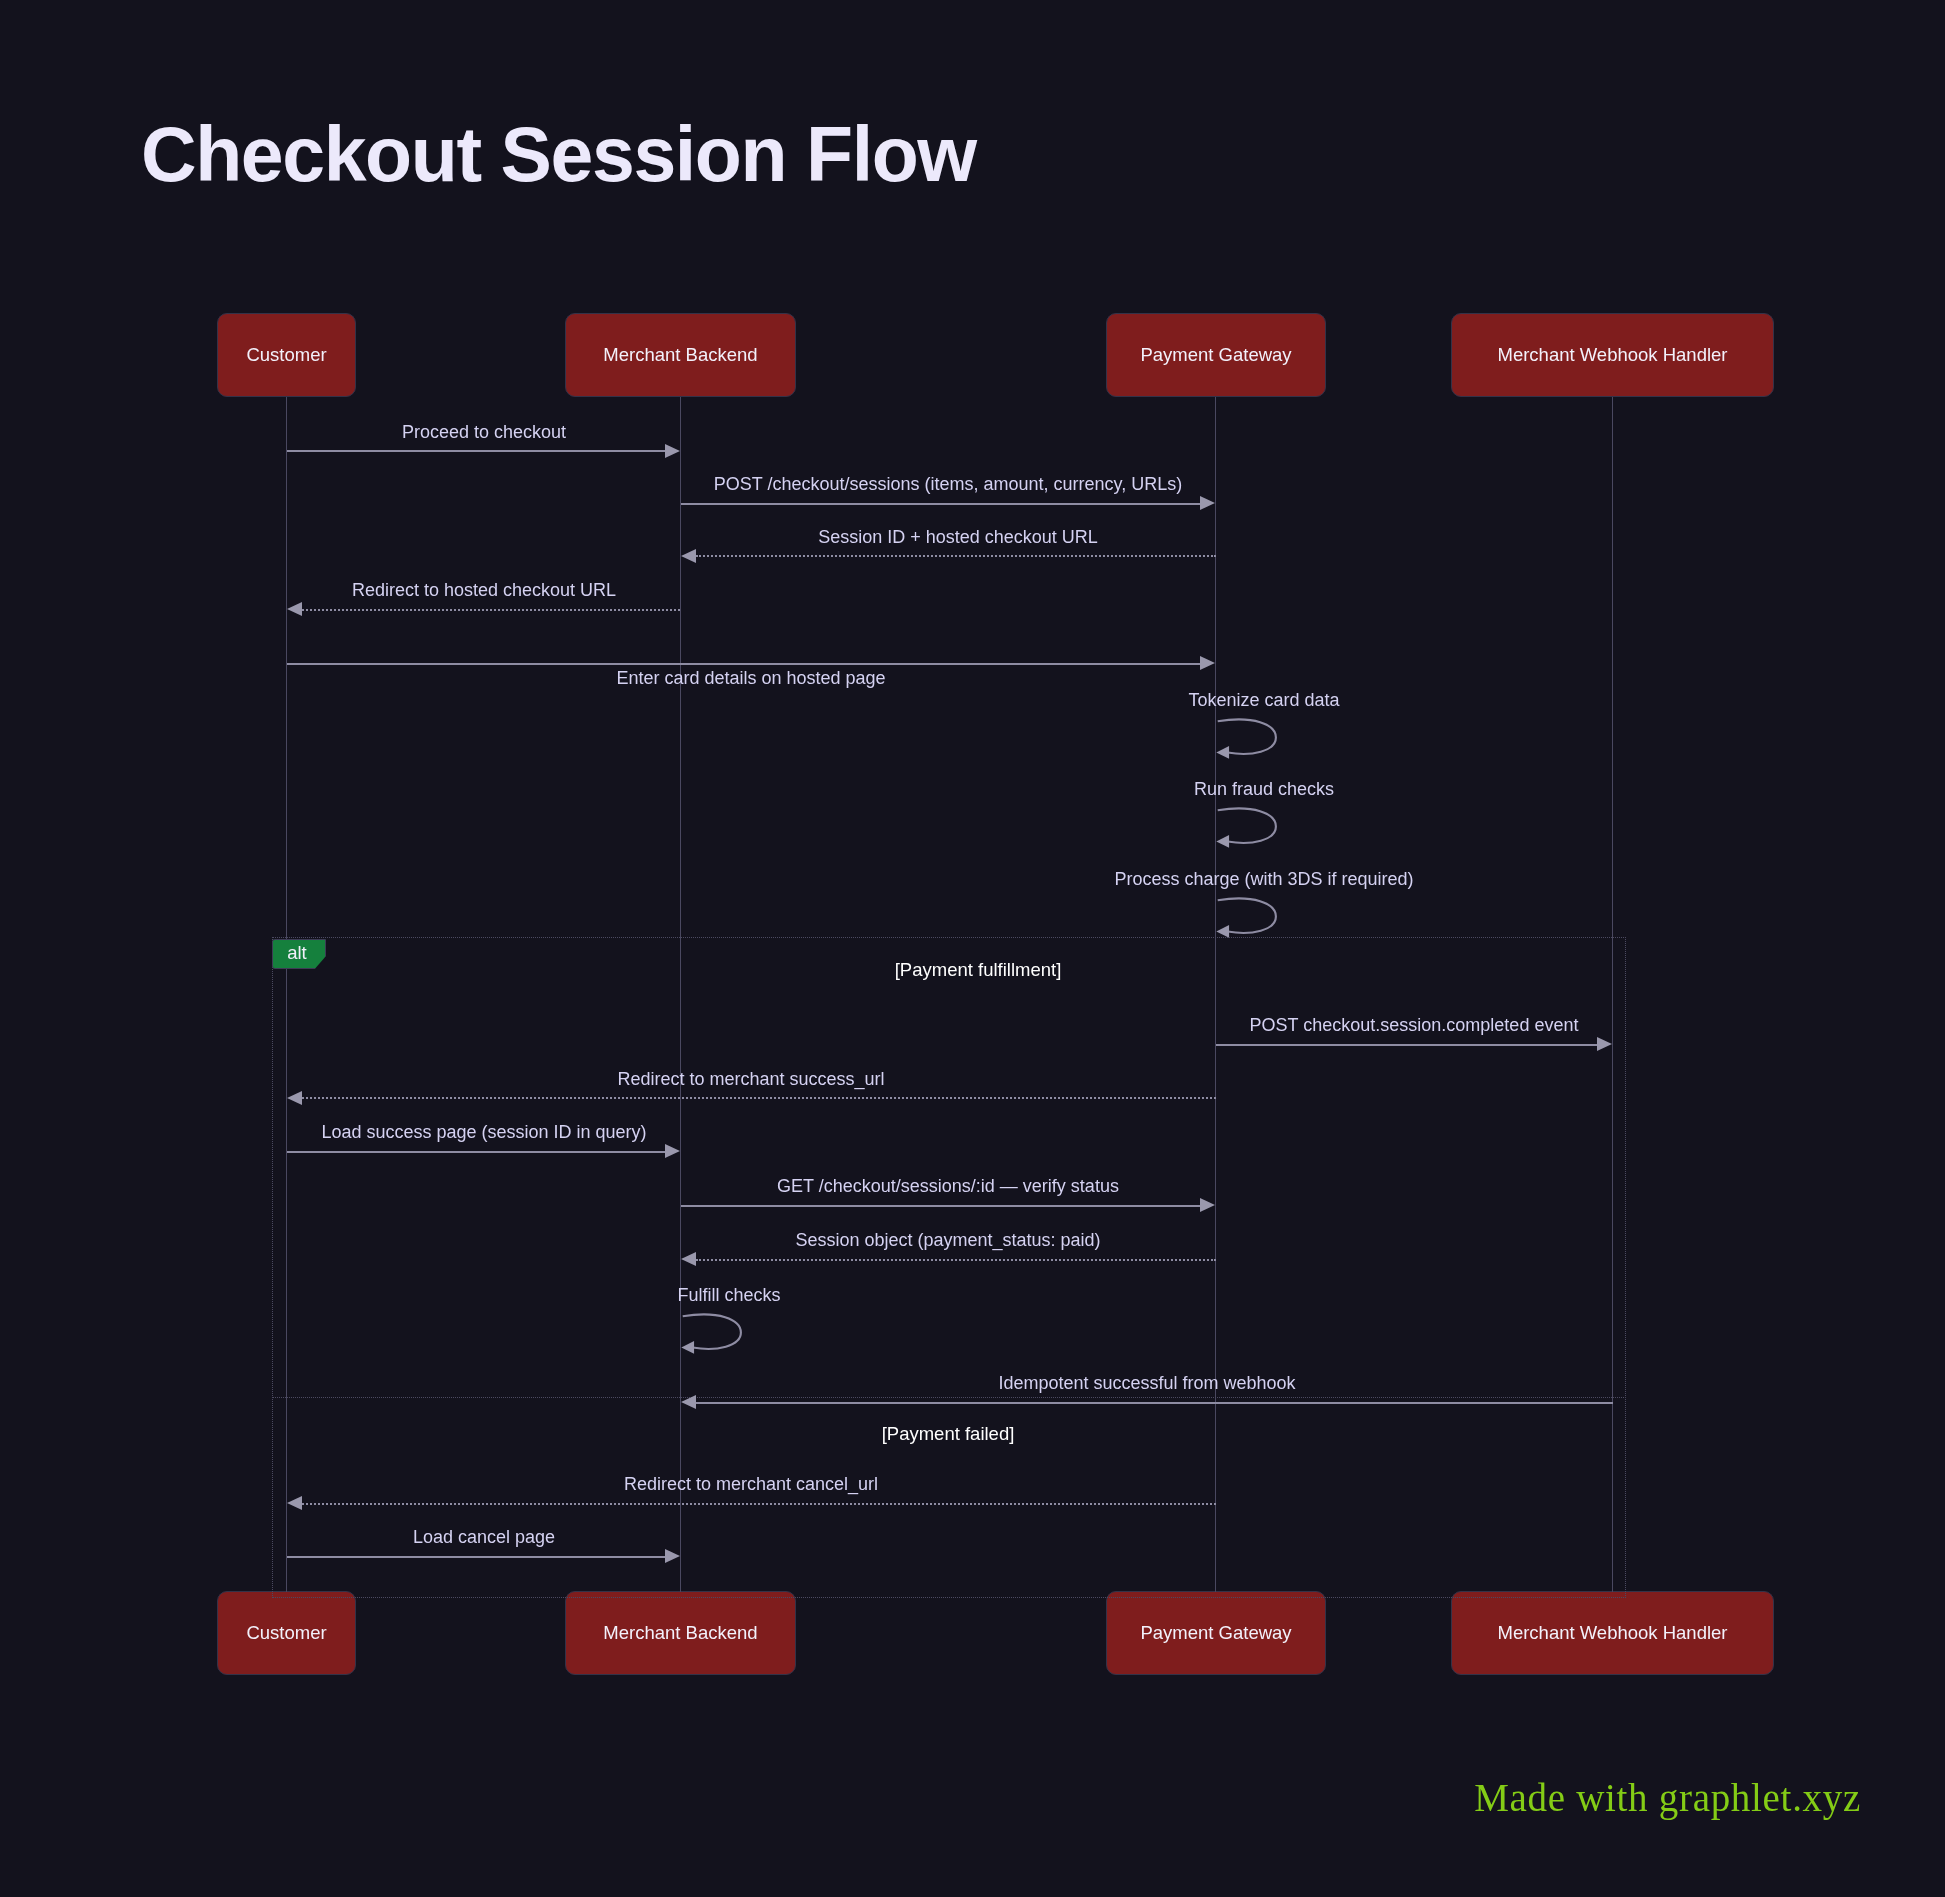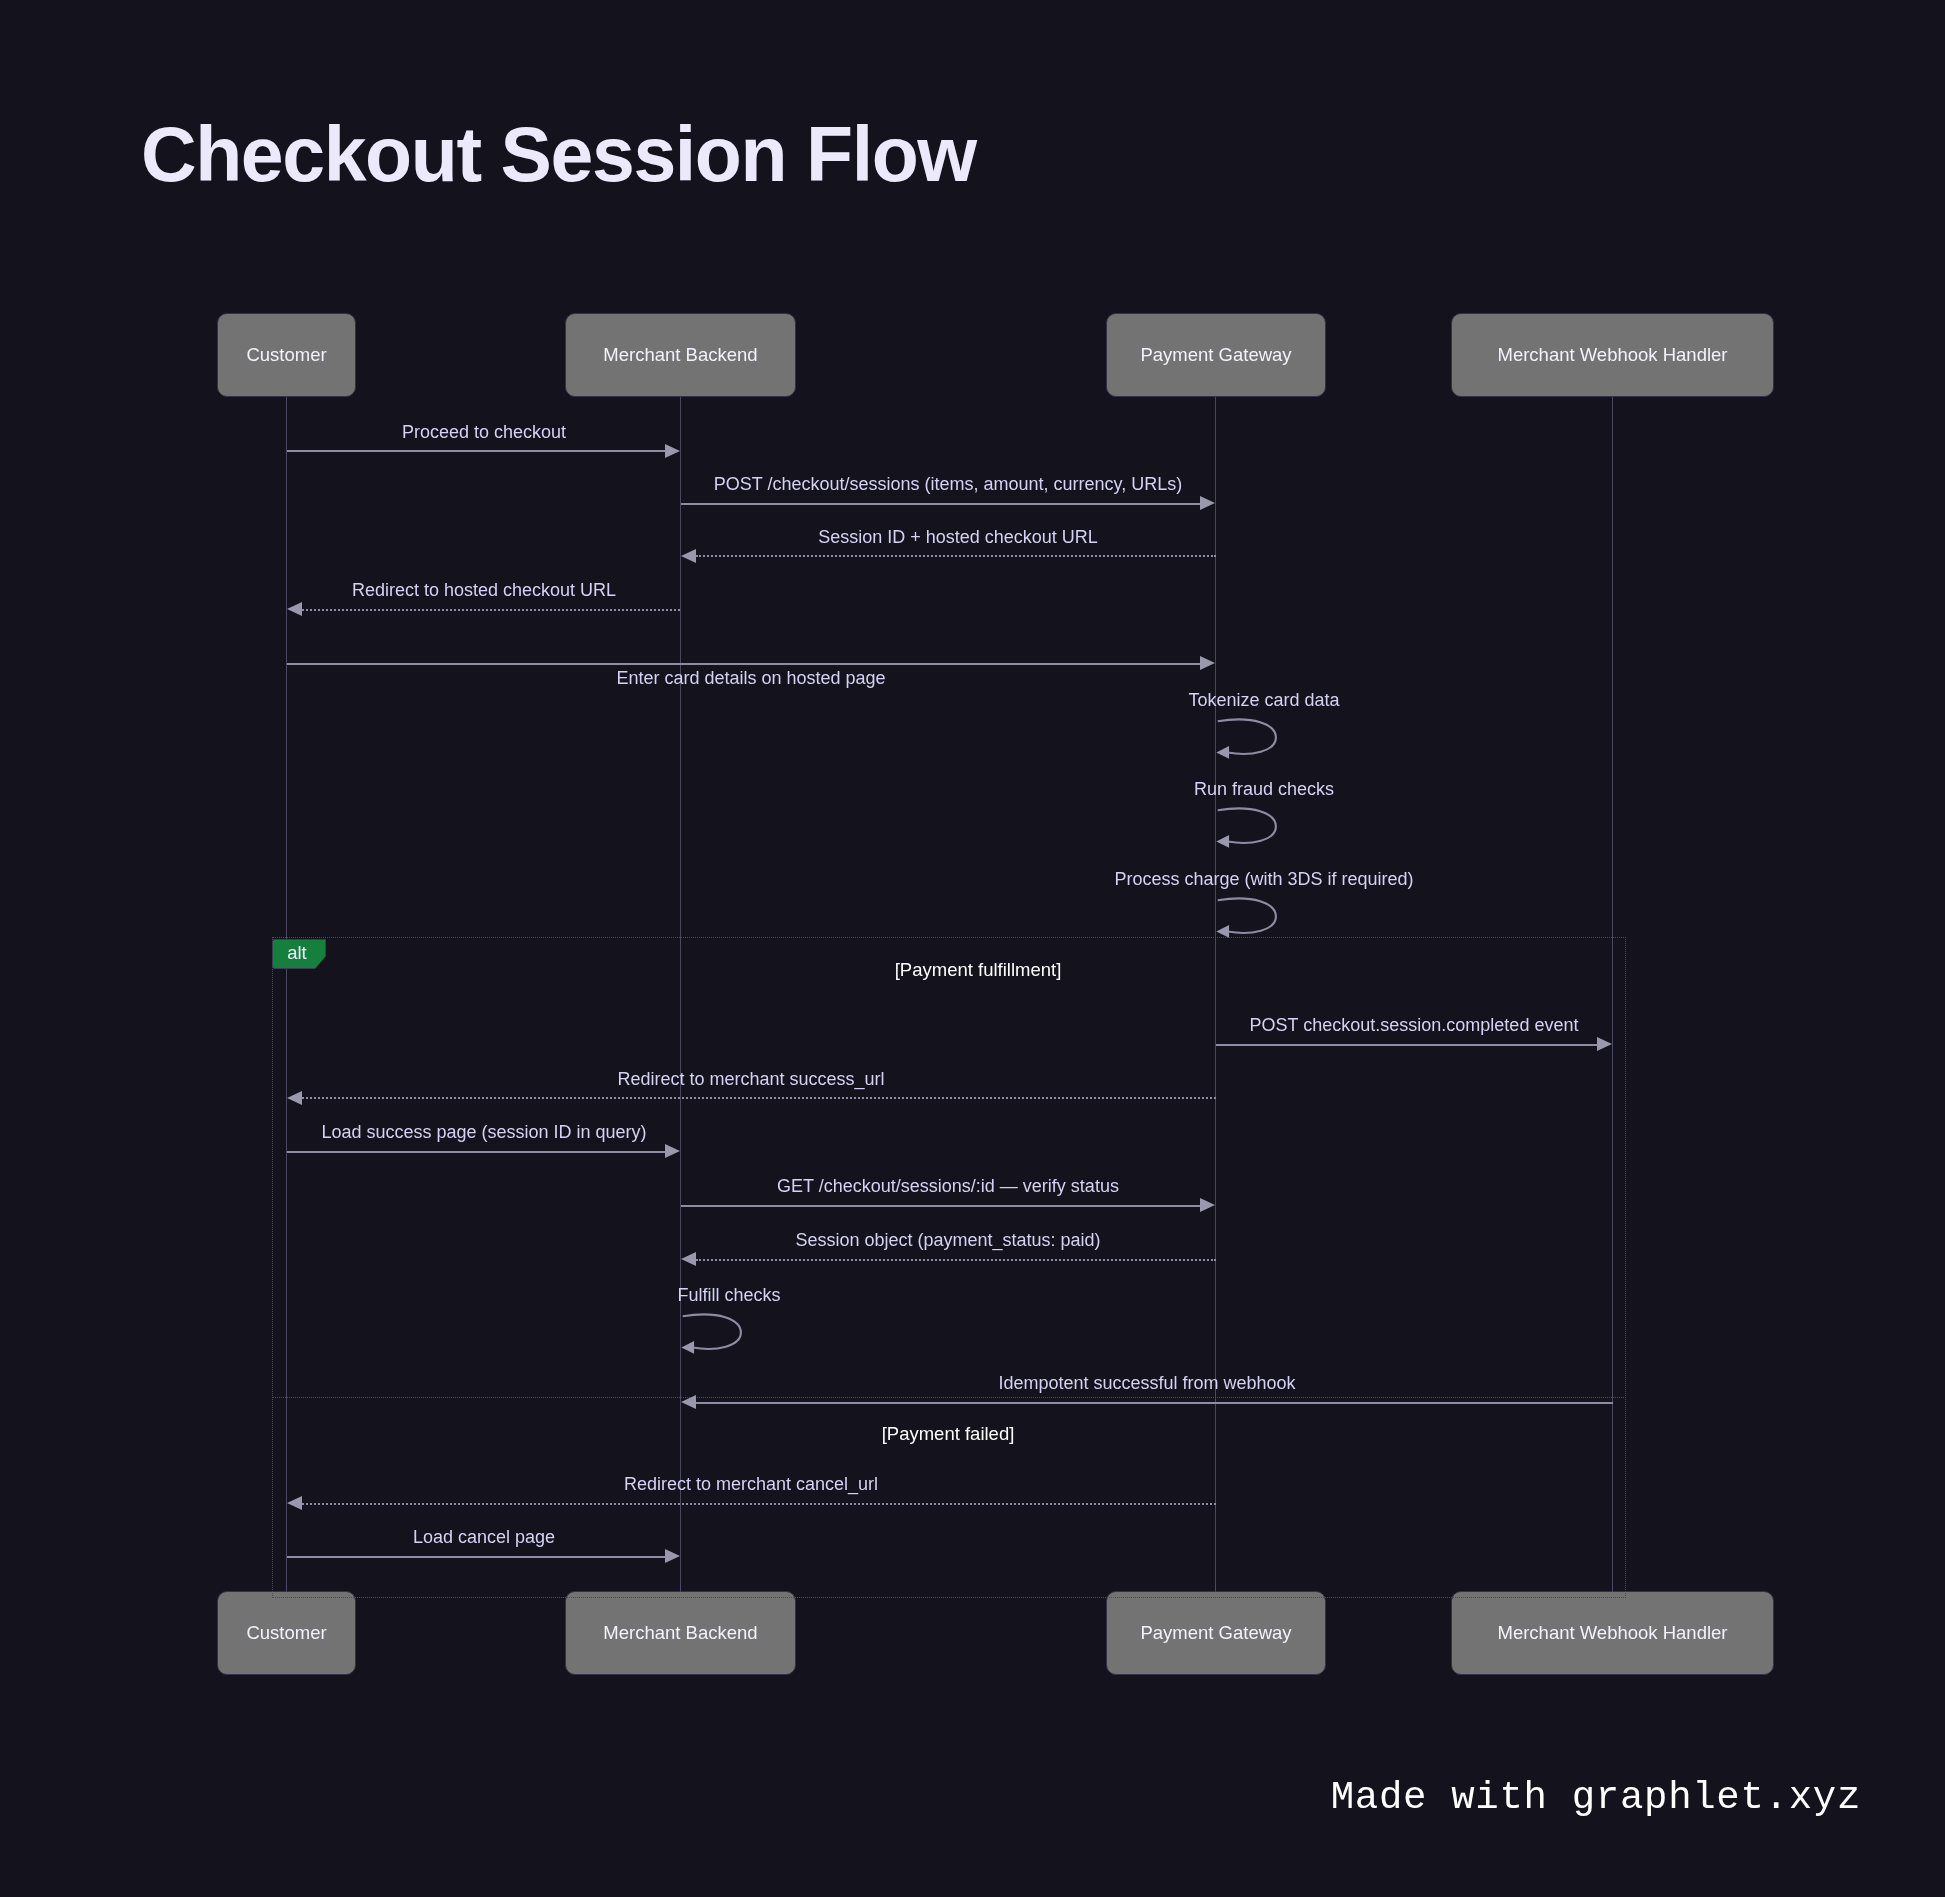--- a/index.html
+++ b/index.html
@@ -28,21 +28,21 @@
 
   #canvas {
     position: absolute;
     left: 0; top: 0;
     width: 1946px; height: 1897px;
   }
 
   
   .participant {
     position: absolute;
-    background: #737373;
+    background: #7f1d1d;
     border: 1.1px solid #343248;
     border-radius: 10px;
     color: #f3f1fb;
     font-size: 18.5px;
     display: flex;
     align-items: center;
     justify-content: center;
     text-align: center;
     padding: 0 11.4px;
     white-space: nowrap;
@@ -118,22 +118,22 @@
     font-size: 18.5px;
     white-space: nowrap;
     transform: translateX(-50%);
   }
 
   
   #footer-credit {
     position: absolute;
     right: 85px;
     bottom: 77px;
-    color: #ffffff;
-    font-family: Liberation Mono, monospace;
+    color: #84cc16;
+    font-family: Liberation Serif, serif;
     font-size: 39px;
     letter-spacing: 0.7px;
     white-space: nowrap;
   }
 </style>
 </head>
 <body>
 
 <div id="diagram-title">Checkout Session Flow</div>
 

